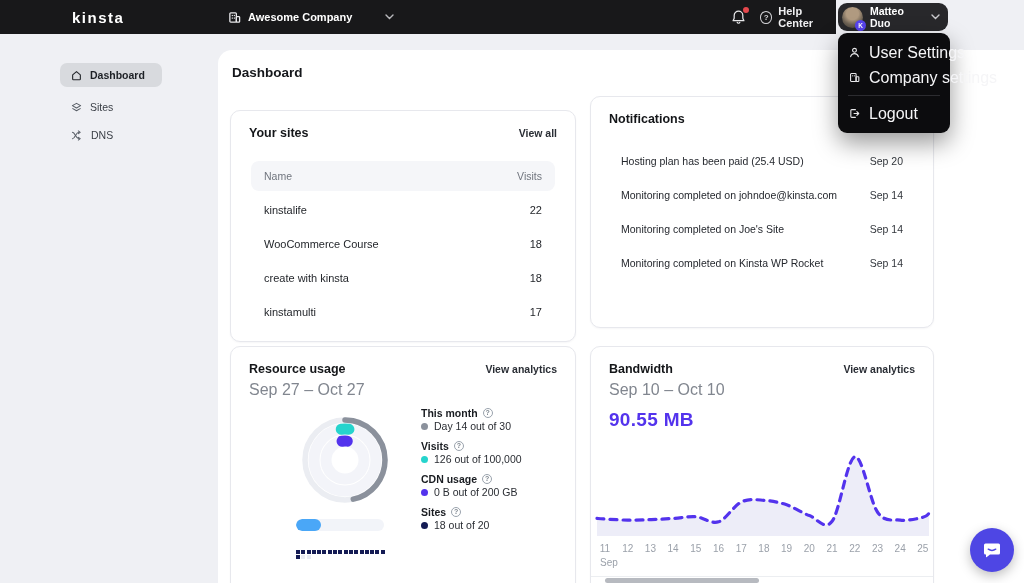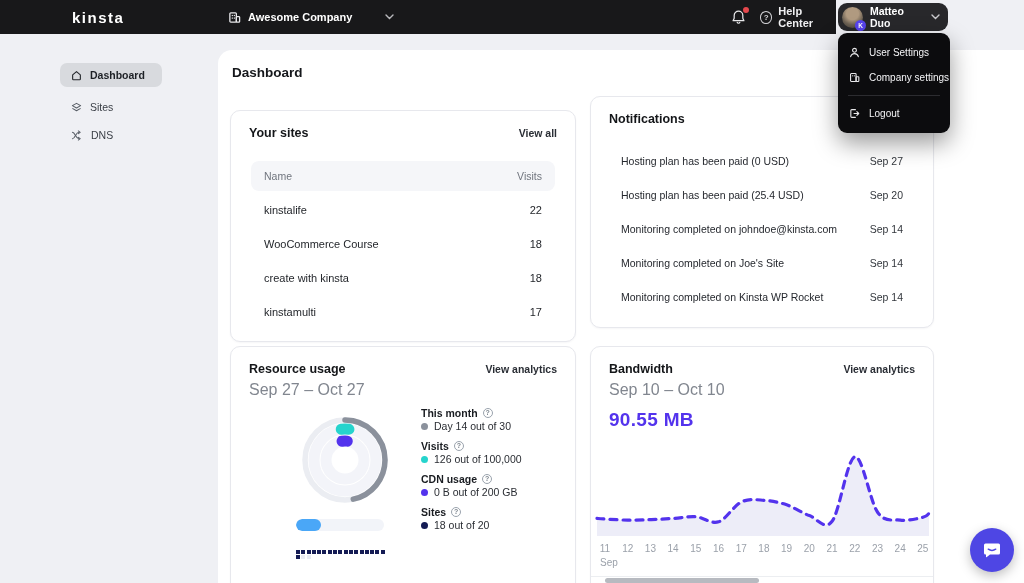--- a/index.html
+++ b/index.html
@@ -31,21 +31,21 @@
             background:radial-gradient(circle at 50% 32%, #b09a80 0 34%, #6d6254 62%, #3e3a33 100%); }
   .avatar-badge { position:absolute; right:-3px; bottom:-3px; width:11px; height:11px; border-radius:50%;
                   background:#5743ee; color:#fff; font-size:6.5px; font-weight:700;
                   display:flex; align-items:center; justify-content:center; }
   .user-name { color:#fff; font-size:10.5px; font-weight:700; flex:1 1 auto; }
 
   
   .user-menu { position:absolute; left:838px; top:33px; width:112px; background:#0c0c0e; border-radius:9px;
                padding:7px 0; z-index:50; box-shadow:0 10px 24px rgba(0,0,0,.4); }
   .user-menu .item { height:25px; display:flex; align-items:center; gap:9px; padding:0 11px; cursor:pointer; }
-  .user-menu .item .label { color:#f5f5f7; font-size:10px; font-weight:500; white-space:nowrap; }
+  .user-menu .item .label { color:#f5f5f7; font-size:16px; font-weight:500; white-space:nowrap; }
   .user-menu .divider { border-top:1px solid #2c2c30; margin:5px 10px; }
 
   
   .sidebar { position:absolute; left:0; top:34px; width:218px; bottom:0; }
   .side-item { position:absolute; left:60px; height:24px; display:flex; align-items:center; gap:8px;
                padding:0 11px; border-radius:7px; cursor:pointer; }
   .side-item.active { background:#d8dade; width:102px; }
   .side-item .label { font-size:10.5px; color:#3a3f46; font-weight:500; }
   .side-item.active .label { color:#1d2025; font-weight:700; }
 
@@ -256,24 +256,20 @@
       </div>
     </div>
   </div>
 
   <div class="card" id="card-notifs">
     <div class="card-head">
       <span class="card-title">Notifications</span>
       <span class="card-action">View all</span>
     </div>
     <div class="notif-rows">
-      <div class="notif-row">
-        <span class="text">Hosting plan has been paid (0 USD)</span>
-        <span class="date">Sep 27</span>
-      </div>
       <div class="notif-row">
         <span class="text">Hosting plan has been paid (25.4 USD)</span>
         <span class="date">Sep 20</span>
       </div>
       <div class="notif-row">
         <span class="text">Monitoring completed on johndoe@kinsta.com</span>
         <span class="date">Sep 14</span>
       </div>
       <div class="notif-row">
         <span class="text">Monitoring completed on Joe's Site</span>

